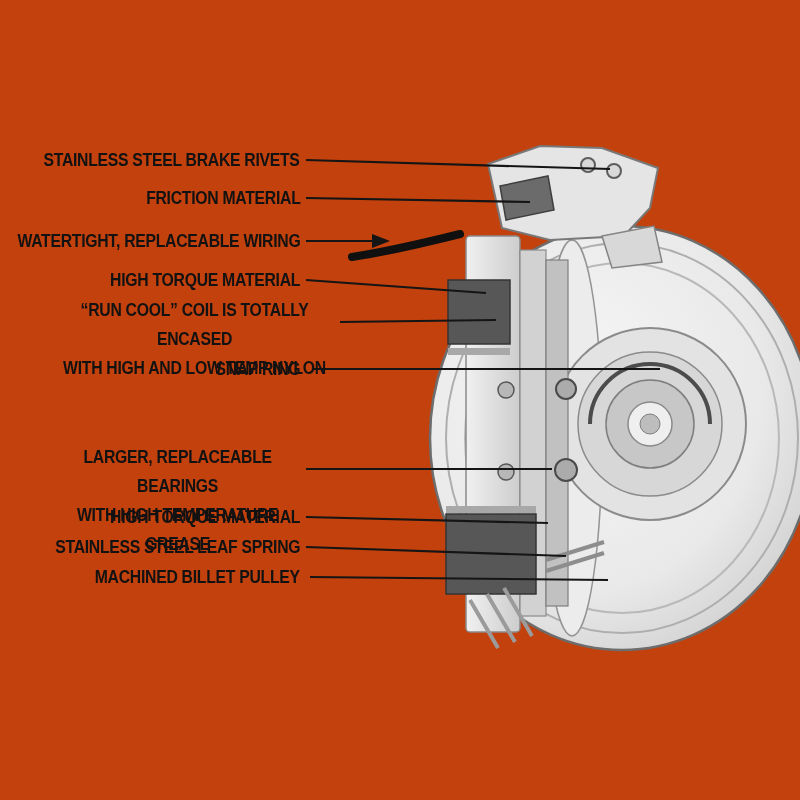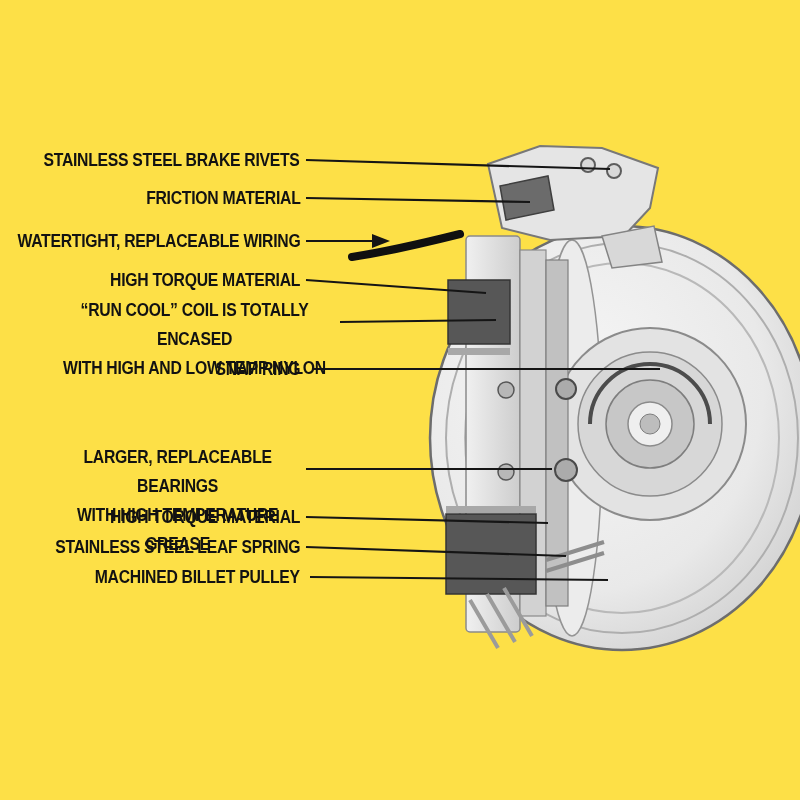--- a/index.html
+++ b/index.html
@@ -1,17 +1,17 @@
 <!DOCTYPE html>
 <html><head>
 <meta charset="utf-8">
 <style>
   html,body{margin:0;padding:0;background:#fff;}
   .stage{
-    position:relative;width:800px;height:800px;background:#fde047;
+    position:relative;width:800px;height:800px;background:#c2410c;
     overflow:hidden;font-family:"Liberation Sans",sans-serif;
   }
   .art{position:absolute;left:0;top:0;width:800px;height:800px;}
   .label{
     position:absolute;
     font-weight:700;font-size:17.5px;line-height:20px;
     letter-spacing:-0.3px;color:#121212;
     white-space:nowrap;text-align:right;
     transform:scaleX(.9);transform-origin:100% 50%;
   }

